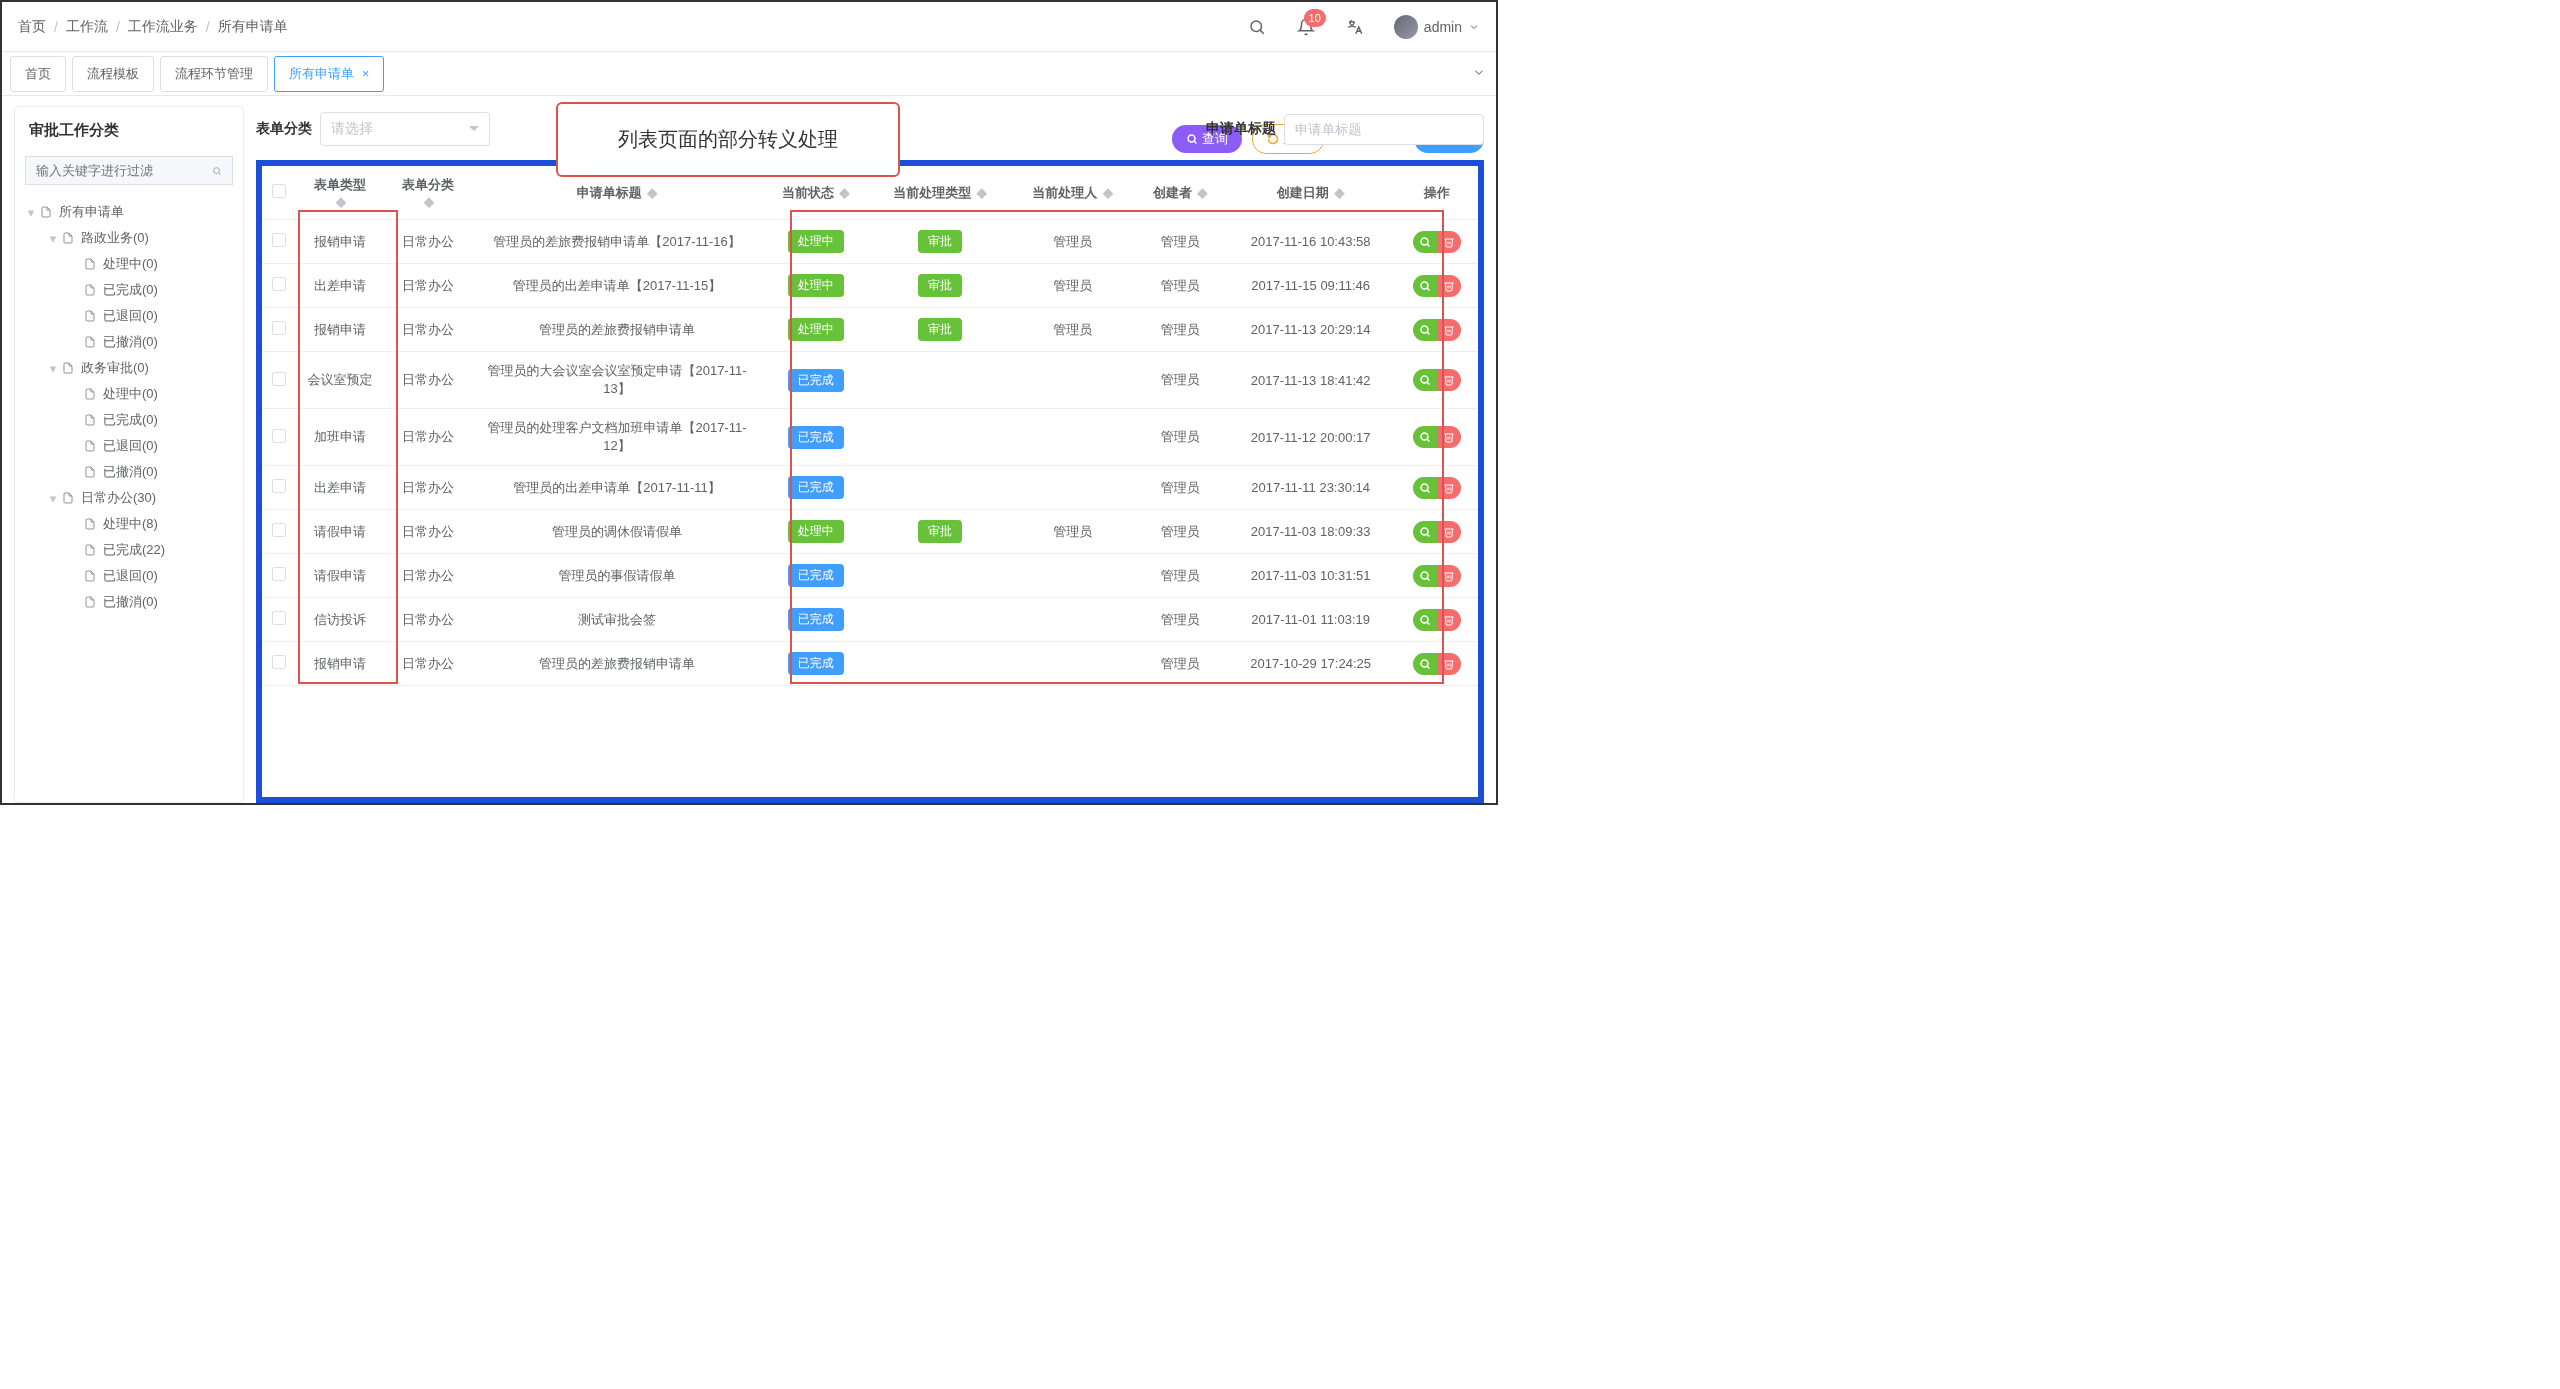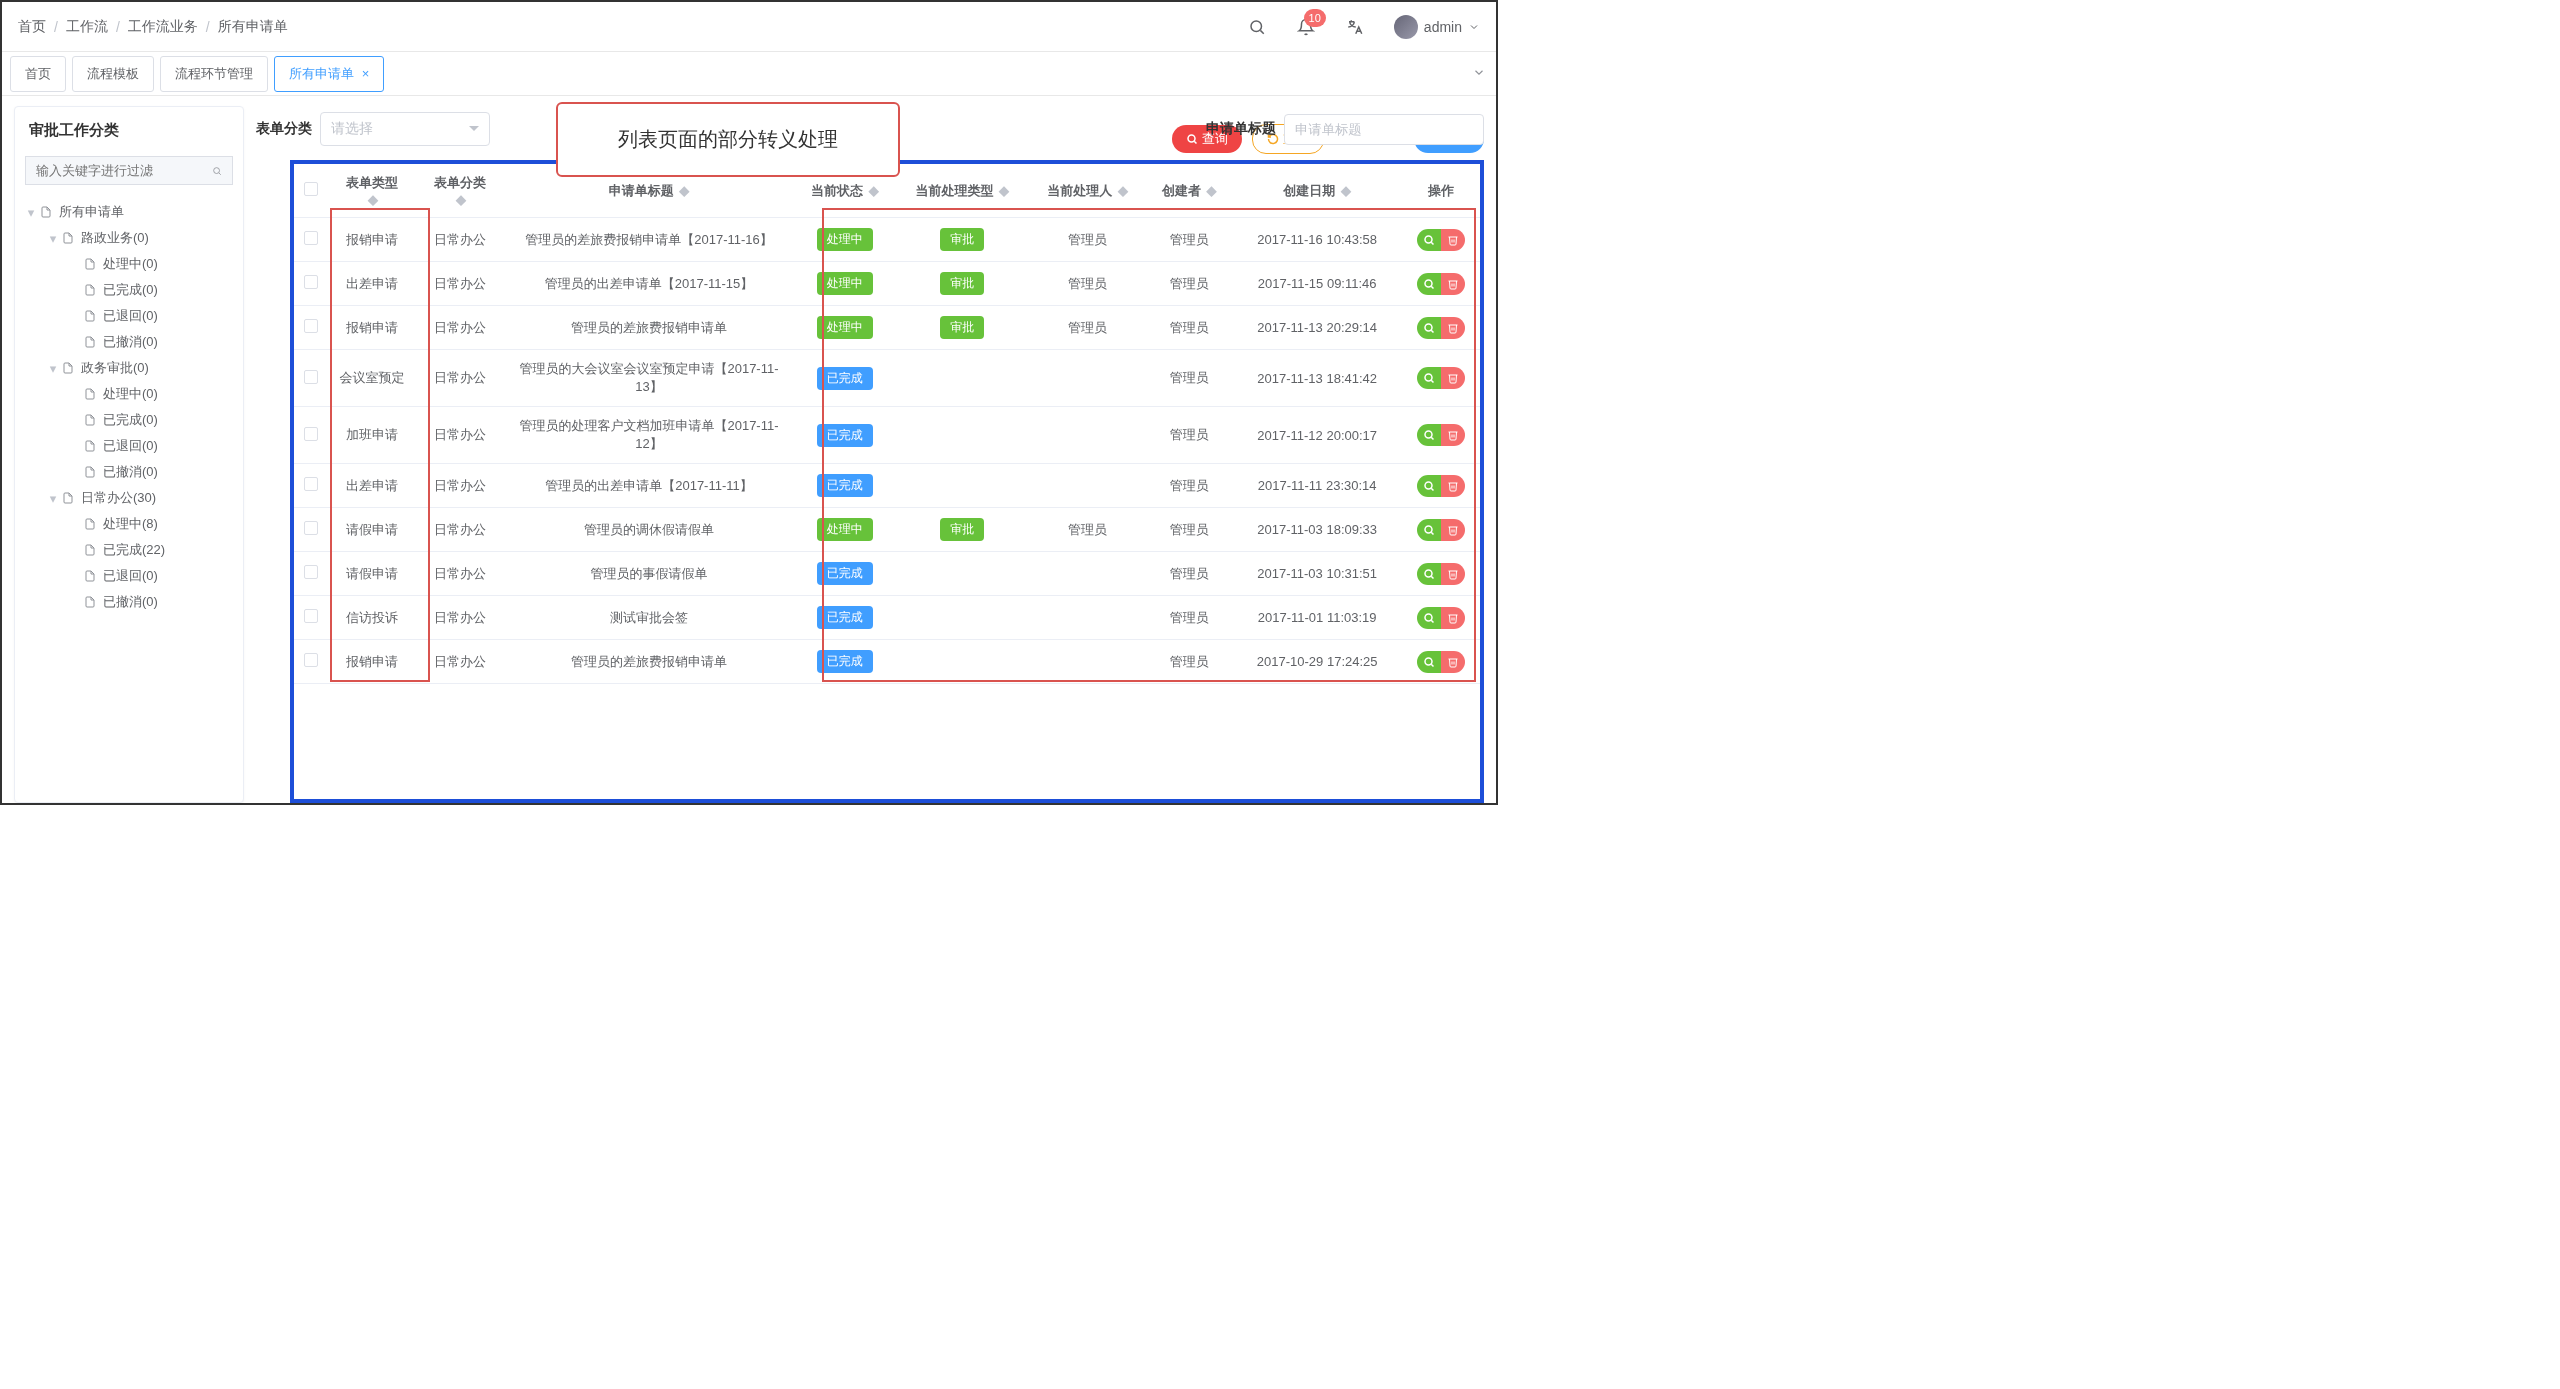--- a/index.html
+++ b/index.html
@@ -39,26 +39,26 @@
 .filter-label { font-weight: 600; color: #333; }
 .select-input { border: 1px solid #dcdfe6; border-radius: 4px; padding: 7px 24px 7px 10px; min-width: 170px; color: #c0c4cc; background: #fff; position: relative; }
 .select-input::after { content: ''; position: absolute; right: 10px; top: 50%; transform: translateY(-30%); border: 5px solid transparent; border-top-color: #c0c4cc; }
 .text-input { border: 1px solid #dcdfe6; border-radius: 4px; padding: 7px 10px; min-width: 200px; color: #606266; }
 .text-input::placeholder { color: #c0c4cc; }
 
 .callout { position: absolute; left: 300px; top: -4px; border: 2px solid #d9534f; border-radius: 6px; background: #fff; padding: 22px 60px; font-size: 20px; color: #333; z-index: 5; }
 
 .action-row { display: flex; align-items: center; justify-content: flex-end; gap: 10px; margin-top: -36px; margin-bottom: 6px; }
 .btn { border-radius: 14px; padding: 5px 14px; font-size: 13px; display: inline-flex; align-items: center; gap: 4px; cursor: pointer; border: none; }
-.btn-primary { background: #ef4444; color: #fff; }
+.btn-primary { background: #8b5cf6; color: #fff; }
 .btn-warn-outline { background: #fff; border: 1px solid #f5a623; color: #f5a623; }
 .btn-link { background: transparent; color: #606266; }
 .btn-export { background: #409eff; color: #fff; }
 
-.table-wrap { flex: 1; border: 4px solid #1d4ed8; overflow: hidden; position: relative; margin-left: 34px; }
+.table-wrap { flex: 1; border: 6px solid #1d4ed8; overflow: hidden; position: relative; }
 .tbl { width: 100%; border-collapse: collapse; }
 .tbl th, .tbl td { border-bottom: 1px solid #ebeef5; padding: 10px 8px; text-align: center; font-size: 13px; color: #606266; vertical-align: middle; font-weight: normal; }
 .tbl th { background: #fff; font-weight: 600; color: #606266; }
 .tbl th .sort { display: inline-block; margin-left: 2px; color: #c0c4cc; }
 .checkbox { width: 14px; height: 14px; border: 1px solid #dcdfe6; border-radius: 2px; display: inline-block; }
 .tag { display: inline-block; padding: 3px 10px; border-radius: 4px; color: #fff; font-size: 12px; }
 .tag-green { background: #67c23a; }
 .tag-blue { background: #409eff; }
 .ops { display: inline-flex; }
 .op-btn { width: 24px; height: 22px; display: inline-flex; align-items: center; justify-content: center; color: #fff; }

